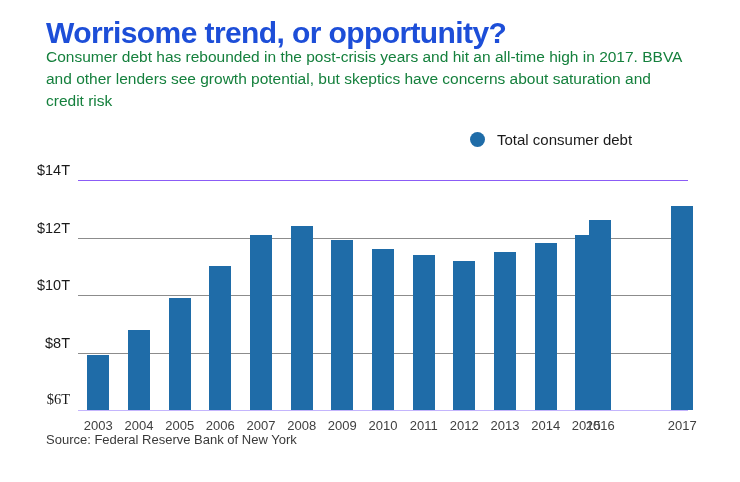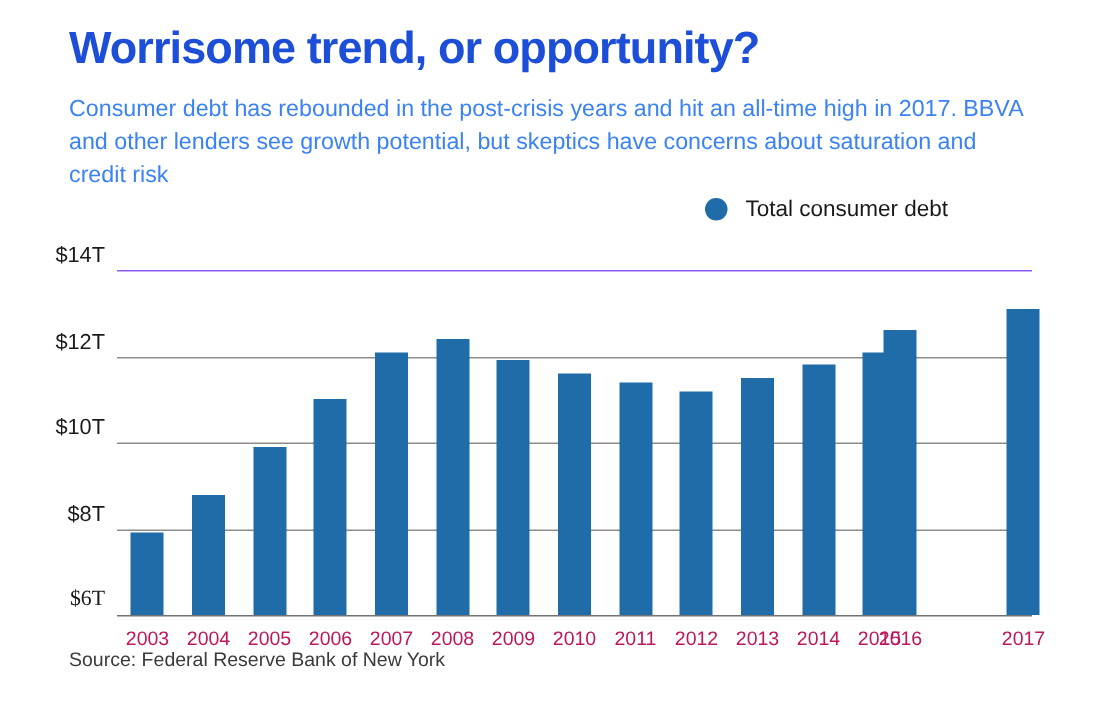--- a/index.html
+++ b/index.html
@@ -31,25 +31,25 @@
     font-size: 30px;
     font-weight: bold;
     letter-spacing: -0.6px;
     color: #1d4ed8;
     line-height: 1.1;
     white-space: nowrap;
   }
   .subhead {
     position: absolute;
     left: 46px;
-    top: 62px;
+    top: 46px;
     width: 640px;
     font-size: 15.5px;
     line-height: 1.42;
-    color: #3b82f6;
+    color: #15803d;
     font-weight: normal;
   }
 
   
   .legend {
     position: absolute;
     left: 470px;
     top: 131px;
     display: flex;
     align-items: center;
@@ -118,21 +118,21 @@
     width: 22px;
     background: #1f6ca8;
   }
   .xlabel {
     position: absolute;
     top: 100%;
     left: 50%;
     transform: translateX(-50%);
     margin-top: 8px;
     font-size: 13px;
-    color: #be185d;
+    color: #404040;
     white-space: nowrap;
   }
 
   .source {
     position: absolute;
     left: 46px;
     top: 432px;
     font-size: 13px;
     color: #3a3a3a;
   }
@@ -158,21 +158,21 @@
           </div>
           <div class="gridline" style="top: 57.5px; background: rgb(140, 140, 140);">
             <span class="axis-label">$12T</span>
           </div>
           <div class="gridline" style="top: 115px; background: rgb(140, 140, 140);">
             <span class="axis-label">$10T</span>
           </div>
           <div class="gridline" style="top: 172.5px; background: rgb(140, 140, 140);">
             <span class="axis-label">$8T</span>
           </div>
-          <div class="gridline" style="top: 230px; background: #737373; font-family: Liberation Serif, serif;">
+          <div class="gridline" style="top: 230px; background: #c4b5fd; font-family: Liberation Serif, serif;">
             <span class="axis-label">$6T</span>
           </div>
         </div>
       <div class="bars" id="bars">
           <div class="bar-slot" style="left: 0px; width: 40.6667px;">
             <div class="bar" title="2003: $7.9T" style="height: 54.625px; background: rgb(31, 108, 168);"></div>
             <span class="xlabel">2003</span>
           </div>
           <div class="bar-slot" style="left: 40.6667px; width: 40.6667px;">
             <div class="bar" title="2004: $8.8T" style="height: 80.5px; background: rgb(31, 108, 168);"></div>

